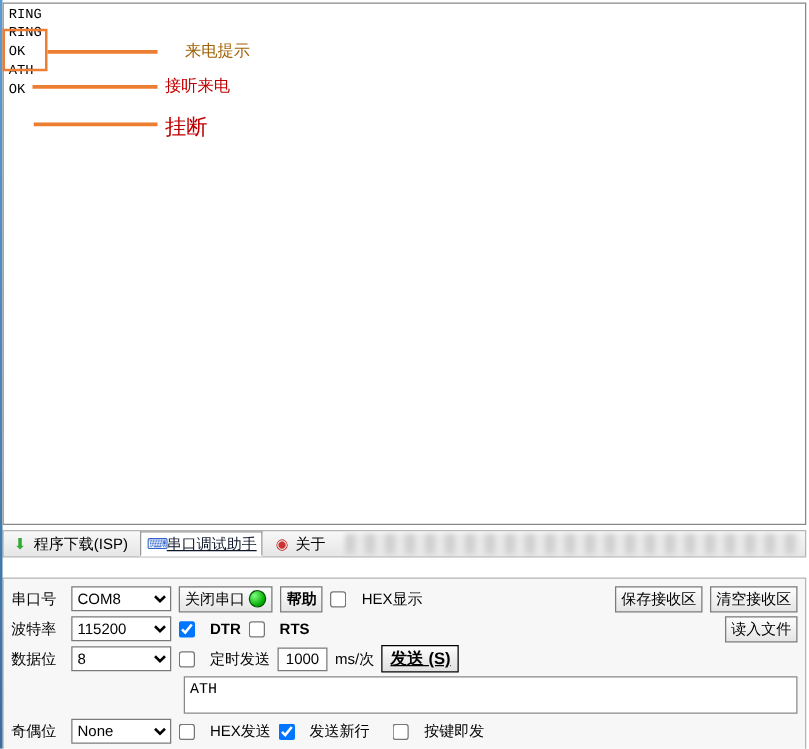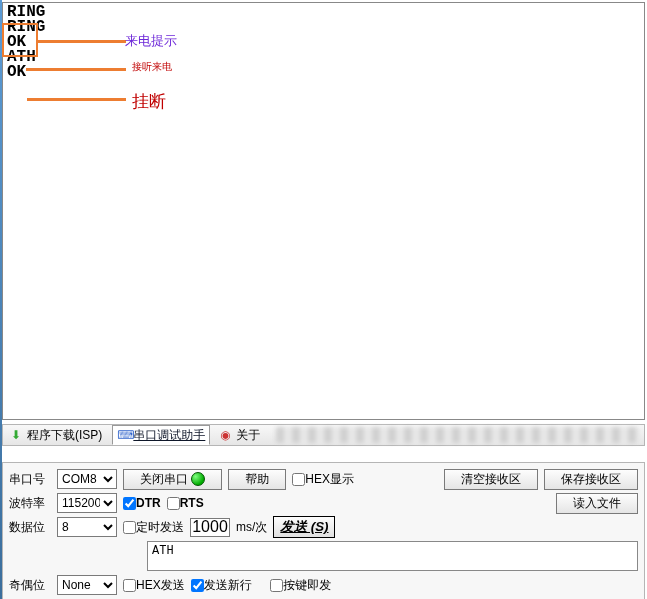--- a/index.html
+++ b/index.html
@@ -19,56 +19,55 @@
   border: 1px solid #888;
   background: #fff;
   margin: 2px 2px 0 2px;
   overflow-y: scroll;
   font-family: "Courier New", monospace;
 }
 .log-content {
   position: relative;
   padding: 2px 4px;
   line-height: 15px;
-  font-size: 16px;
-  font-weight: bold;
+  font-size: 11px;
 }
 .log-line { white-space: pre; color: #000; }
 .ring-box {
   position: absolute;
   left: 2px;
   top: 23px;
   width: 36px;
   height: 34px;
   border: 2px solid #ed7d31;
   pointer-events: none;
 }
 .anno-line1 {
   position: absolute;
   left: 38px; top: 40px;
   width: 88px; height: 3px;
   background: #ed7d31;
 }
 .anno-text1 {
   position: absolute;
-  left: 125px; top: 32px;
-  color: #6d28d9;
+  left: 148px; top: 32px;
+  color: #a16207;
   font-size: 13px;
 }
 .anno-line2 {
   position: absolute;
   left: 26px; top: 68px;
   width: 100px; height: 3px;
   background: #ed7d31;
 }
 .anno-text2 {
   position: absolute;
   left: 132px; top: 60px;
   color: #c00000;
-  font-size: 10px;
+  font-size: 13px;
 }
 .anno-line3 {
   position: absolute;
   left: 27px; top: 98px;
   width: 99px; height: 3px;
   background: #ed7d31;
 }
 .anno-text3 {
   position: absolute;
   left: 132px; top: 90px;
@@ -121,59 +120,58 @@
   padding: 4px 6px;
 }
 .row {
   display: flex;
   align-items: center;
   gap: 6px;
   height: 24px;
 }
 .lbl { width: 42px; text-align: left; }
 select.sel {
-  width: 60px;
+  width: 80px;
   height: 20px;
   font-size: 12px;
   border: 1px solid #7a7a7a;
   background: #fff;
 }
 .btn {
   height: 21px;
-  padding: 0 16px;
+  padding: 0 4px;
   font-size: 12px;
   border: 1px solid #7a7a7a;
   background: linear-gradient(#fdfdfd,#e5e5e5);
   cursor: pointer;
 }
-.btn.bold { font-weight: normal; }
+.btn.bold { font-weight: bold; }
 .led {
   display: inline-block;
   width: 14px; height: 14px;
   border-radius: 50%;
   background: radial-gradient(circle at 30% 30%, #7fff7f, #0a0 70%);
   border: 1px solid #050;
   vertical-align: middle;
 }
-.chk { display: flex; align-items: center; gap: 0; }
+.chk { display: flex; align-items: center; gap: 12px; }
 .chk input { margin: 0; }
 .num-input {
   width: 40px; height: 19px;
   text-align: center;
   border: 1px solid #7a7a7a;
-  font-size: 16px;
+  font-size: 12px;
 }
 .send-btn {
   font-weight: bold;
   text-decoration: underline;
   padding: 1px 6px;
   border: 1px solid #000;
   background: linear-gradient(#fdfdfd,#e0e0e0);
   cursor: pointer;
-  font-style: italic;
 }
 .send-area {
   position: absolute;
   left: 138px;
   top: 0;
   right: 0;
   bottom: 0;
   border: 1px solid #888;
   background: #fff;
   padding: 2px 16px 2px 4px;
@@ -247,22 +245,22 @@
     <button class="btn">
       <span>关闭串口</span>
       <span class="led"></span>
     </button>
     <button class="btn bold">帮助</button>
     <label class="chk">
       <input type="checkbox" style="">
       <span>HEX显示</span>
     </label>
     <div class="spacer"></div>
+    <button class="btn">保存接收区</button>
     <button class="btn">清空接收区</button>
-    <button class="btn">保存接收区</button>
   </div>
 
   <div class="row">
     <span class="lbl">波特率</span>
     <select class="sel"><option>115200</option></select>
     <label class="chk">
       <input type="checkbox" checked="" style="">
       <b><span>DTR</span></b>
     </label>
     <label class="chk">

